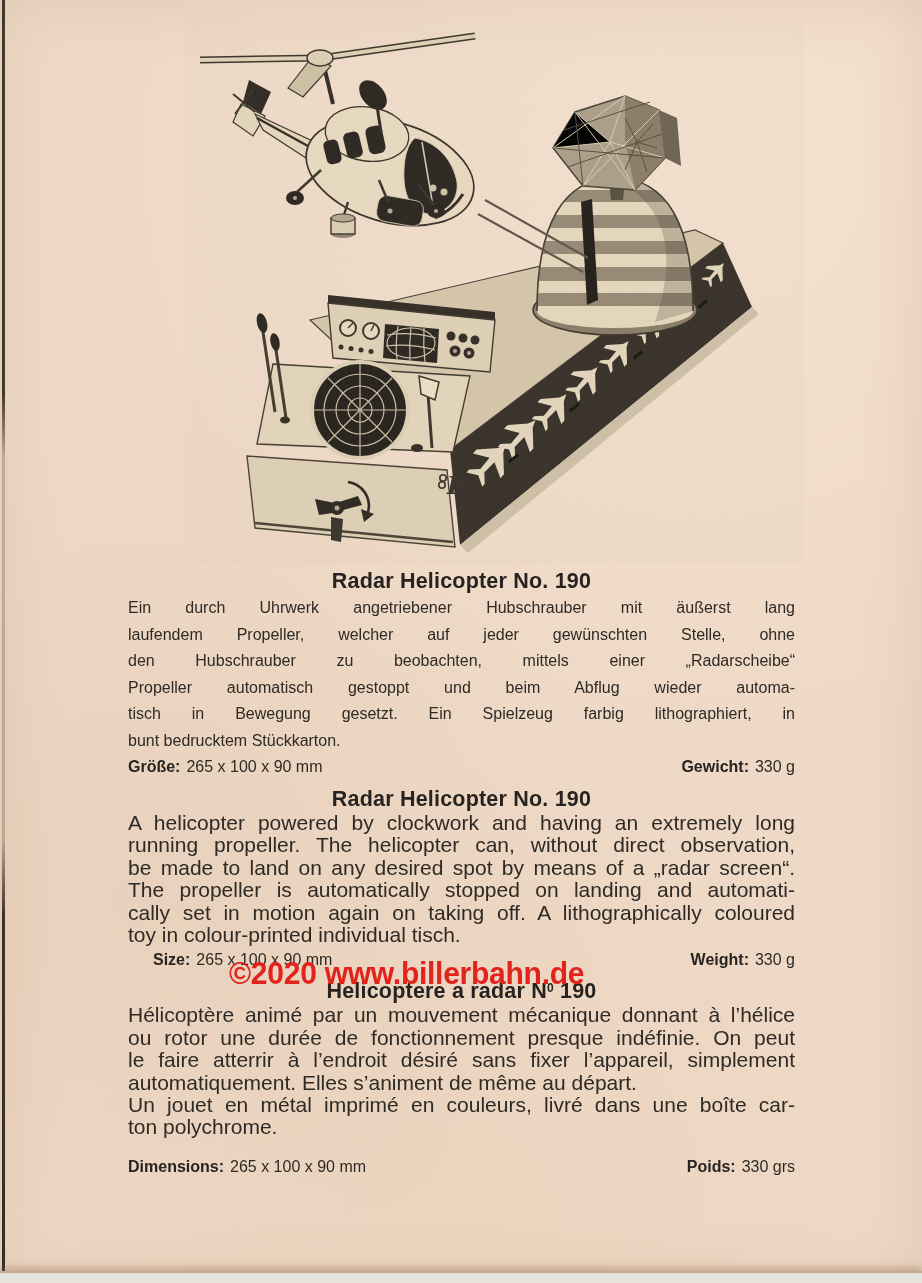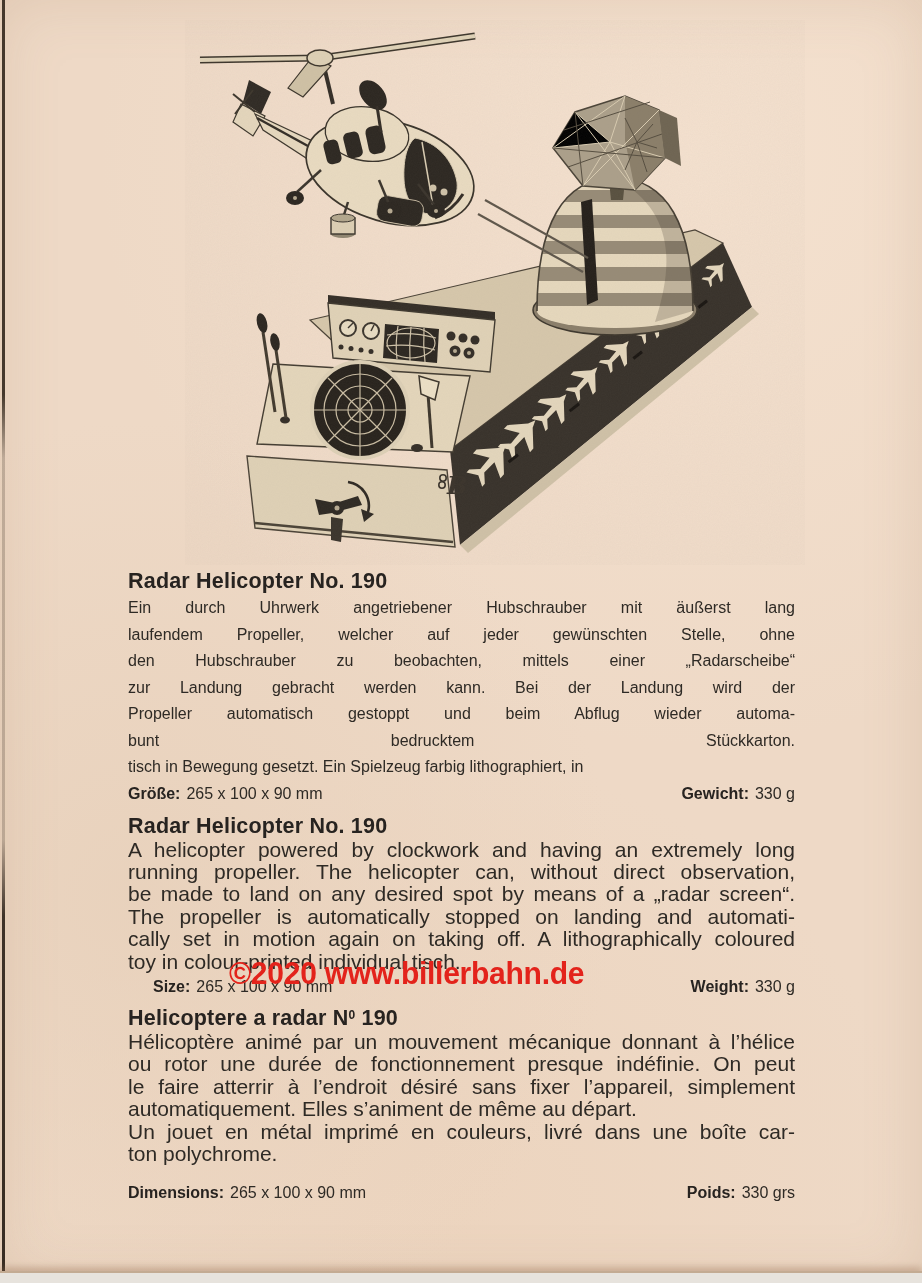--- a/index.html
+++ b/index.html
@@ -33,21 +33,21 @@
     box-shadow:0 -4px 6px rgba(150,110,80,.35);
   }
   
   .toy-illustration{position:absolute;left:185px;top:20px;}
   
   .text-column{
     position:absolute;left:128px;top:566px;width:667px;
     color:#2e2a25;
   }
   .heading{
-    margin:0;text-align:left;font-weight:bold;
+    margin:0;text-align:center;font-weight:bold;
     font-size:21.5px;line-height:25px;letter-spacing:.2px;color:#272320;
   }
   .heading .sup{font-size:12px;vertical-align:6px;}
   .sec-de .heading{margin-bottom:1px;}
   .para .line{
     text-align:justify;text-align-last:justify;
     -moz-text-align-last:justify;
   }
   .para .line:last-child{text-align-last:left;-moz-text-align-last:left;}
   .sec-de .line{font-size:16px;line-height:26.5px;}
@@ -288,24 +288,23 @@
   <div class="watermark">©2020 www.billerbahn.de</div>
 
   <main class="text-column">
 
     <section class="product-section sec-de">
       <h2 class="heading"><span>Radar Helicopter No. 190</span><span class="sup"></span><span></span></h2>
       <div class="para">
           <div class="line">Ein durch Uhrwerk angetriebener Hubschrauber mit äußerst lang</div>
           <div class="line">laufendem Propeller, welcher auf jeder gewünschten Stelle, ohne</div>
           <div class="line">den Hubschrauber zu beobachten, mittels einer „Radarscheibe“</div>
-          <div class="line">zur Landung gebracht werden kann. Bei der Landung wird der</div>
           <div class="line">Propeller automatisch gestoppt und beim Abflug wieder automa-</div>
+          <div class="line">tisch in Bewegung gesetzt. Ein Spielzeug farbig lithographiert, in</div>
           <div class="line">bunt bedrucktem Stückkarton.</div>
-          <div class="line">tisch in Bewegung gesetzt. Ein Spielzeug farbig lithographiert, in</div>
         </div>
       <div class="specs">
         <span class="spec"><b>Größe:</b><span class="val">265 x 100 x 90 mm</span></span>
         <span class="spec"><b>Gewicht:</b><span class="val">330 g</span></span>
       </div>
     </section>
 
     <section class="product-section sec-en">
       <h2 class="heading"><span>Radar Helicopter No. 190</span><span class="sup"></span><span></span></h2>
       <div class="para">

